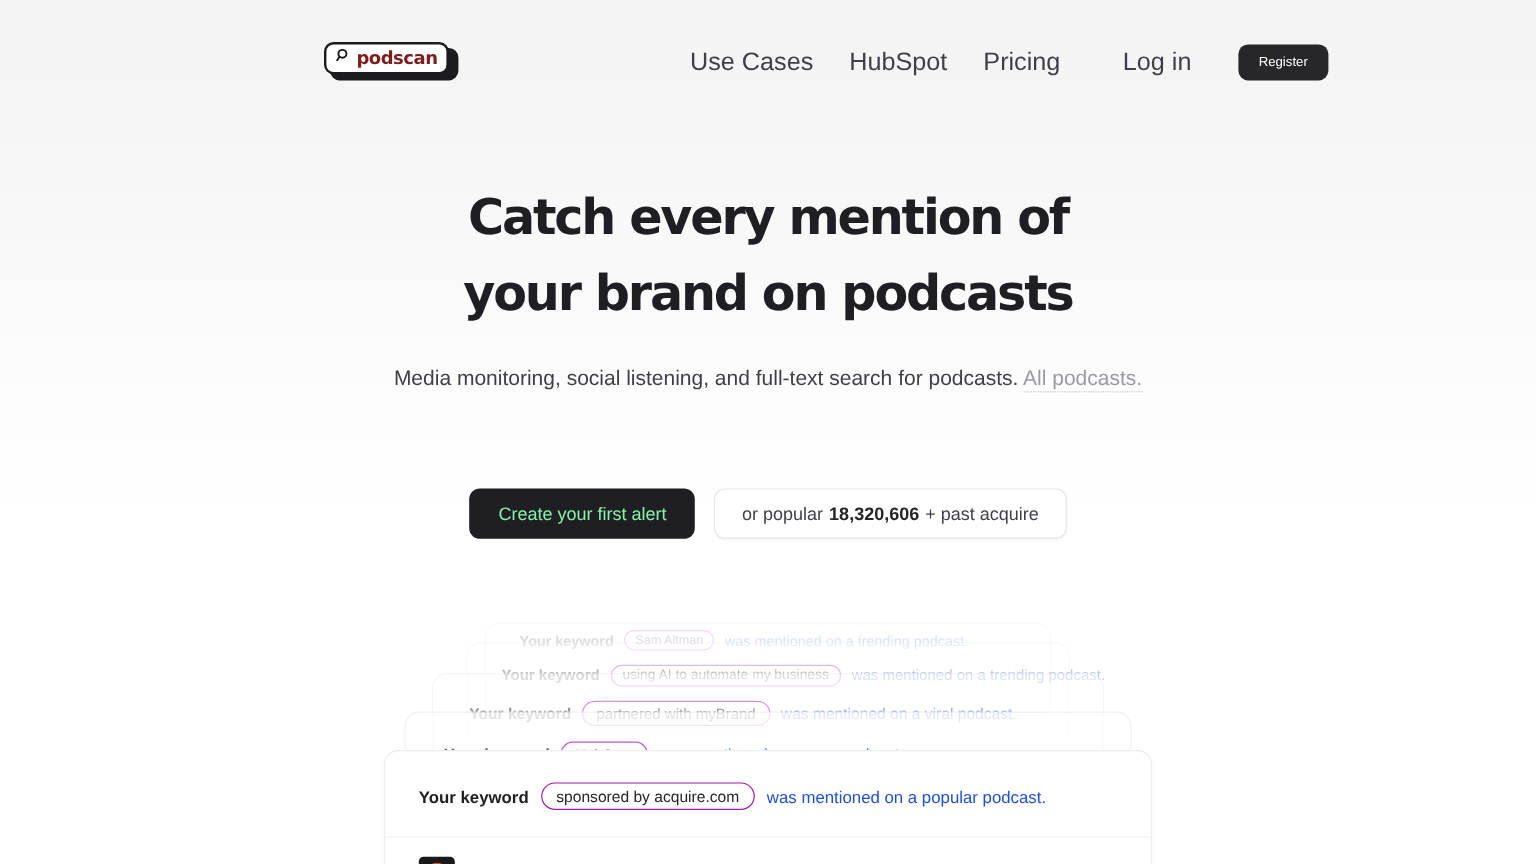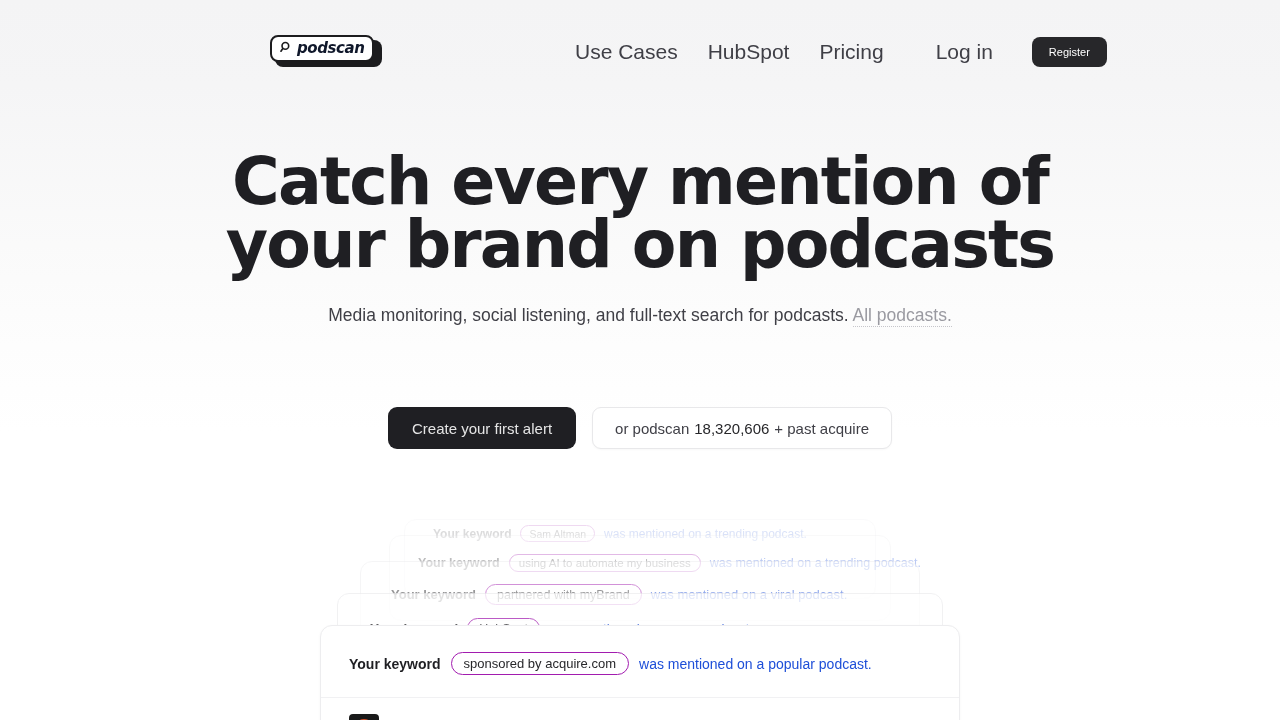--- a/index.html
+++ b/index.html
@@ -40,24 +40,23 @@
     border-radius: 8px;
     display: flex; align-items: center;
     padding-left: 8px;
     gap: 4px;
   }
   .logo-mag { display: block; }
   .logo-text {
     font-size: 15px;
     font-weight: bold;
     letter-spacing: -0.4px;
-    color: #0f172a;
+    color: #7f1d1d;
     line-height: 1;
     font-family: "DejaVu Sans", sans-serif;
-    font-style: italic;
   }
 
   .nav {
     position: absolute; left: 560px; top: 0;
     height: 104px;
     display: flex; align-items: center;
     gap: 0;
   }
   .nav-link {
     font-size: 21px;
@@ -80,21 +79,21 @@
     font-family: "Liberation Sans", sans-serif;
   }
 
   
   .hero {
     position: absolute; top: 150px; left: 0; width: 1280px;
     text-align: center;
   }
   .hero-title {
     font-family: "DejaVu Sans", sans-serif;
-    font-size: 65px;
+    font-size: 41px;
     line-height: 63px;
     font-weight: bold;
     letter-spacing: -1.8px;
     color: #1f1f23;
   }
   .hero-sub {
     margin-top: 26px;
     font-size: 17.5px;
     color: #3f3f46;
     line-height: 26px;
@@ -107,21 +106,21 @@
     cursor: pointer;
   }
 
   .cta-row {
     position: absolute; top: 407px; left: 0; width: 1280px;
     display: flex; justify-content: center; align-items: center;
     gap: 16px;
   }
   .btn-primary {
     background: #1f1f23;
-    color: #e5e5e5;
+    color: #86efac;
     font-size: 15px;
     border: none;
     border-radius: 9px;
     height: 42px;
     padding: 0 24px;
     cursor: pointer;
     font-family: "Liberation Sans", sans-serif;
   }
   .btn-secondary {
     background: #ffffff;
@@ -129,21 +128,21 @@
     font-size: 15px;
     border: 1px solid #e8e8ea;
     border-radius: 9px;
     height: 42px;
     padding: 0 22px;
     cursor: pointer;
     display: flex; align-items: center; gap: 5px;
     box-shadow: 0 1px 2px rgba(0,0,0,0.03);
     font-family: "Liberation Sans", sans-serif;
   }
-  .btn-secondary b { color: #27272a; font-weight: normal; }
+  .btn-secondary b { color: #27272a; font-weight: bold; }
 
   
   .stack {
     position: absolute; left: 0; top: 505px;
     width: 1280px; height: 215px;
   }
   .card {
     position: absolute;
     background: #ffffff;
     border: 1px solid #ececee;
@@ -281,21 +280,21 @@
     </h1>
     <div class="hero-sub">
       <span>Media monitoring, social listening, and full-text search for podcasts.</span>
       <a class="hero-sub-link">All podcasts.</a>
     </div>
   </div>
 
   <div class="cta-row">
     <button class="btn-primary">Create your first alert</button>
     <button class="btn-secondary">
-      <span>or podscan</span>
+      <span>or popular</span>
       <b>18,320,606</b>
         <span>+ past acquire</span>
     </button>
   </div>
 
   <div class="stack">
 
     <div class="card card-0">
       <div class="card-line">
         <span class="kw-label">Your keyword</span>

